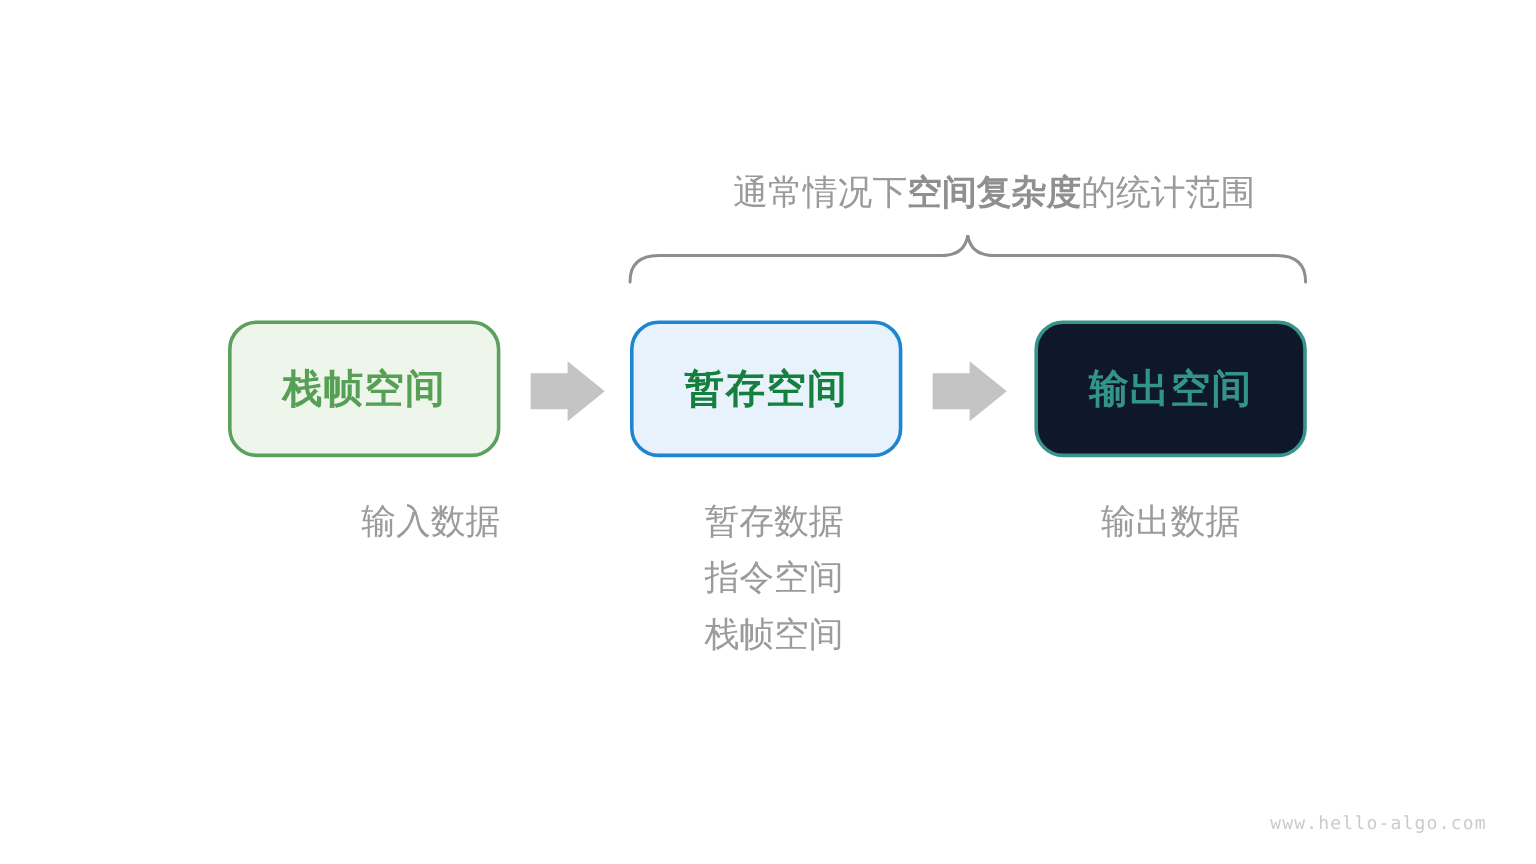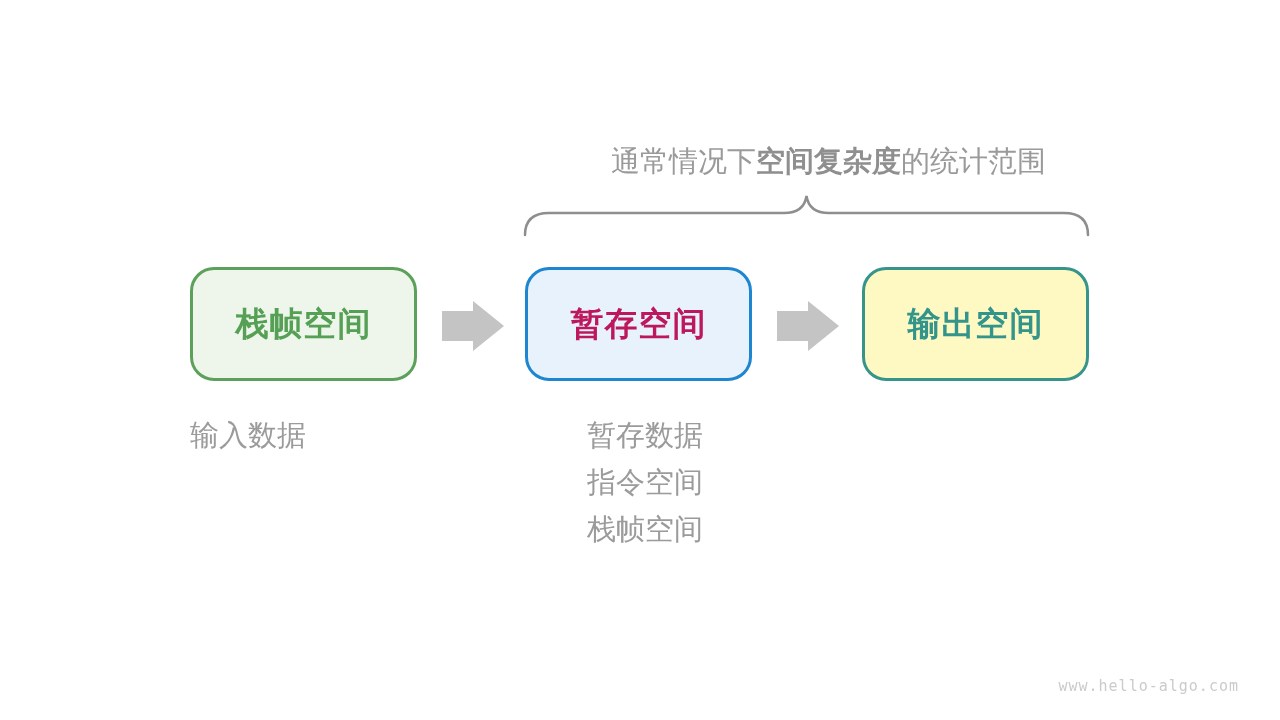--- a/index.html
+++ b/index.html
@@ -56,26 +56,26 @@
   .node-input {
     left: 190px;
     border-color: #5ba05b;
     background: #eef5ea;
     color: #55a055;
   }
   .node-temp {
     left: 525px;
     border-color: #1e86d1;
     background: #e7f2fc;
-    color: #be185d;
+    color: #15803d;
   }
   .node-output {
     left: 862px;
     border-color: #37948a;
-    background: #fef9c3;
+    background: #0f172a;
     color: #32948a;
   }
   .arrow-svg {
     position: absolute;
     top: 300px;
     width: 63px;
     height: 52px;
   }
   .arrow-1 { left: 442px; }
   .arrow-2 { left: 777px; }
@@ -83,21 +83,21 @@
     position: absolute;
     top: 412px;
     font-size: 29px;
     line-height: 47px;
     color: #9b9b9b;
     white-space: nowrap;
   }
   .caption-input {
     left: 190px;
     width: 227px;
-    text-align: left;
+    text-align: right;
   }
   .caption-temp {
     left: 587px;
     text-align: right;
   }
   .caption-output {
     left: 862px;
     width: 227px;
     text-align: center;
   }
@@ -145,16 +145,17 @@
   </svg>
 
   <div class="caption caption-input">输入数据</div>
 
   <div class="caption caption-temp">
     <div>暂存数据</div>
     <div>指令空间</div>
     <div>栈帧空间</div>
   </div>
 
+  <div class="caption caption-output">输出数据</div>
 
   <div class="watermark">www.hello-algo.com</div>
 
 </div>
 
 </body></html>

